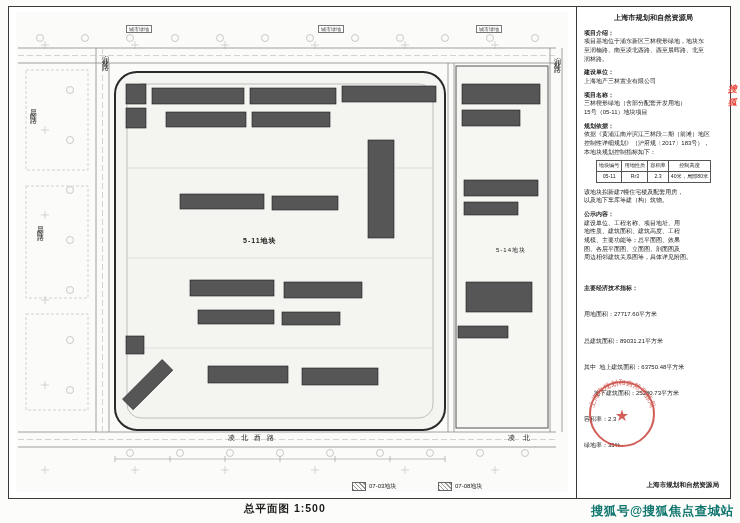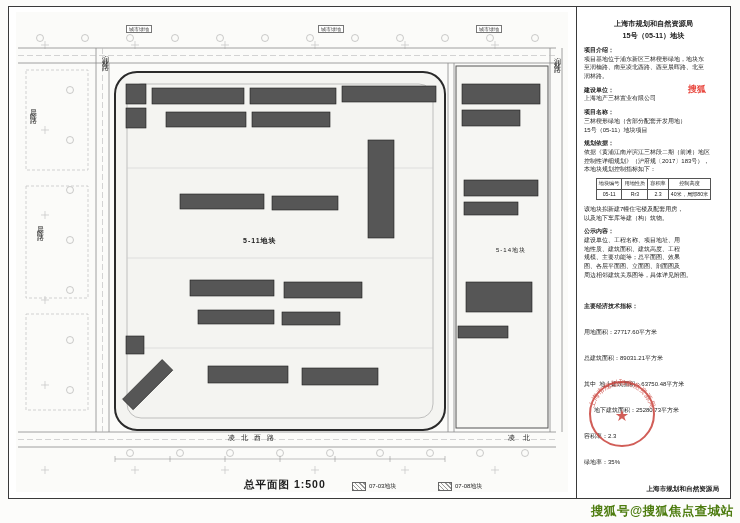--- a/index.html
+++ b/index.html
@@ -10,29 +10,29 @@
     color:#1c1c1c;
   }
   .frame{position:absolute;left:8px;top:6px;width:721px;height:491px;border:1px solid #3a3a3a;background:#ffffff;}
   .divider{position:absolute;left:576px;top:6px;height:492px;width:0;border-left:1px solid #3a3a3a;}
   .plan-svg{position:absolute;left:0;top:0;}
   .lbl{position:absolute;font-size:7px;color:#222;white-space:nowrap;}
   .vlabel{writing-mode:vertical-rl;text-orientation:upright;letter-spacing:4px;}
   .greenbox{position:absolute;font-size:5px;border:1px solid #777;padding:0 2px;background:#fff;color:#333;white-space:nowrap;}
   .parcel-main{font-weight:bold;font-size:7px;letter-spacing:1px;}
   .parcel-east{font-size:6px;letter-spacing:1px;}
-  .caption{position:absolute;left:244px;top:478px;font-size:10.5px;font-weight:bold;letter-spacing:1px;}
+  .caption{position:absolute;left:244px;top:502px;font-size:10.5px;font-weight:bold;letter-spacing:1px;}
   .legend{position:absolute;display:flex;align-items:center;gap:3px;font-size:6px;}
   .swatch{width:12px;height:7px;border:1px solid #666;
     background:repeating-linear-gradient(45deg,#999 0 1px,transparent 1px 3px);}
-  .wm-top{position:absolute;left:688px;top:83px;color:#e8453c;font-size:9px;font-weight:bold;}
-  .wm-bottom{position:absolute;left:591px;top:503px;color:#4d7c0f;font-size:12.5px;font-weight:bold;letter-spacing:.5px;white-space:nowrap;}
+  .wm-top{position:absolute;left:728px;top:83px;color:#e8453c;font-size:9px;font-weight:bold;font-style:italic;}
+  .wm-bottom{position:absolute;left:591px;top:503px;color:#0f766e;font-size:12.5px;font-weight:bold;letter-spacing:.5px;white-space:nowrap;}
 
   .panel{position:absolute;left:578px;top:8px;width:149px;height:488px;box-sizing:border-box;
-    padding:10px 4px 6px 6px;display:flex;flex-direction:column;font-size:6px;line-height:1.45;}
+    padding:4px 4px 6px 6px;display:flex;flex-direction:column;font-size:6px;line-height:1.45;}
   .panel .title div{text-align:center;font-weight:bold;font-size:7.2px;line-height:1.6;}
   .sec{margin-top:5px;}
   .sec .h{font-weight:bold;display:block;}
   .pre{white-space:pre;}
   table.tbl{border-collapse:collapse;margin:4px auto 0;font-size:5.2px;}
   .tbl td,.tbl th{border:1px solid #555;padding:1px 2px;text-align:center;font-weight:normal;white-space:nowrap;}
   .spacer{flex:1;}
   .issuer{text-align:right;font-size:6.6px;font-weight:bold;padding-right:4px;}
   .seal{position:absolute;left:2px;bottom:40px;width:84px;height:84px;opacity:.85;}
 </style>
@@ -182,21 +182,20 @@
 <div class="legend" style="left:438px;top:482px;">
   <span class="swatch"></span>
   <span>07-08地块</span>
 </div>
 
 <div class="divider"></div>
 
 <div class="panel">
   <div class="title">
     <div>上海市规划和自然资源局</div>
-    <div>15号（05-11）地块</div>
   </div>
 
   <div class="sec">
     <span class="h">项目介绍：</span>
     <div>项目基地位于浦东新区三林楔形绿地，地块东</div>
     <div>至润楠路、南至凌北西路、西至晨晖路、北至</div>
     <div>润林路。</div>
   </div>
 
   <div class="sec">

